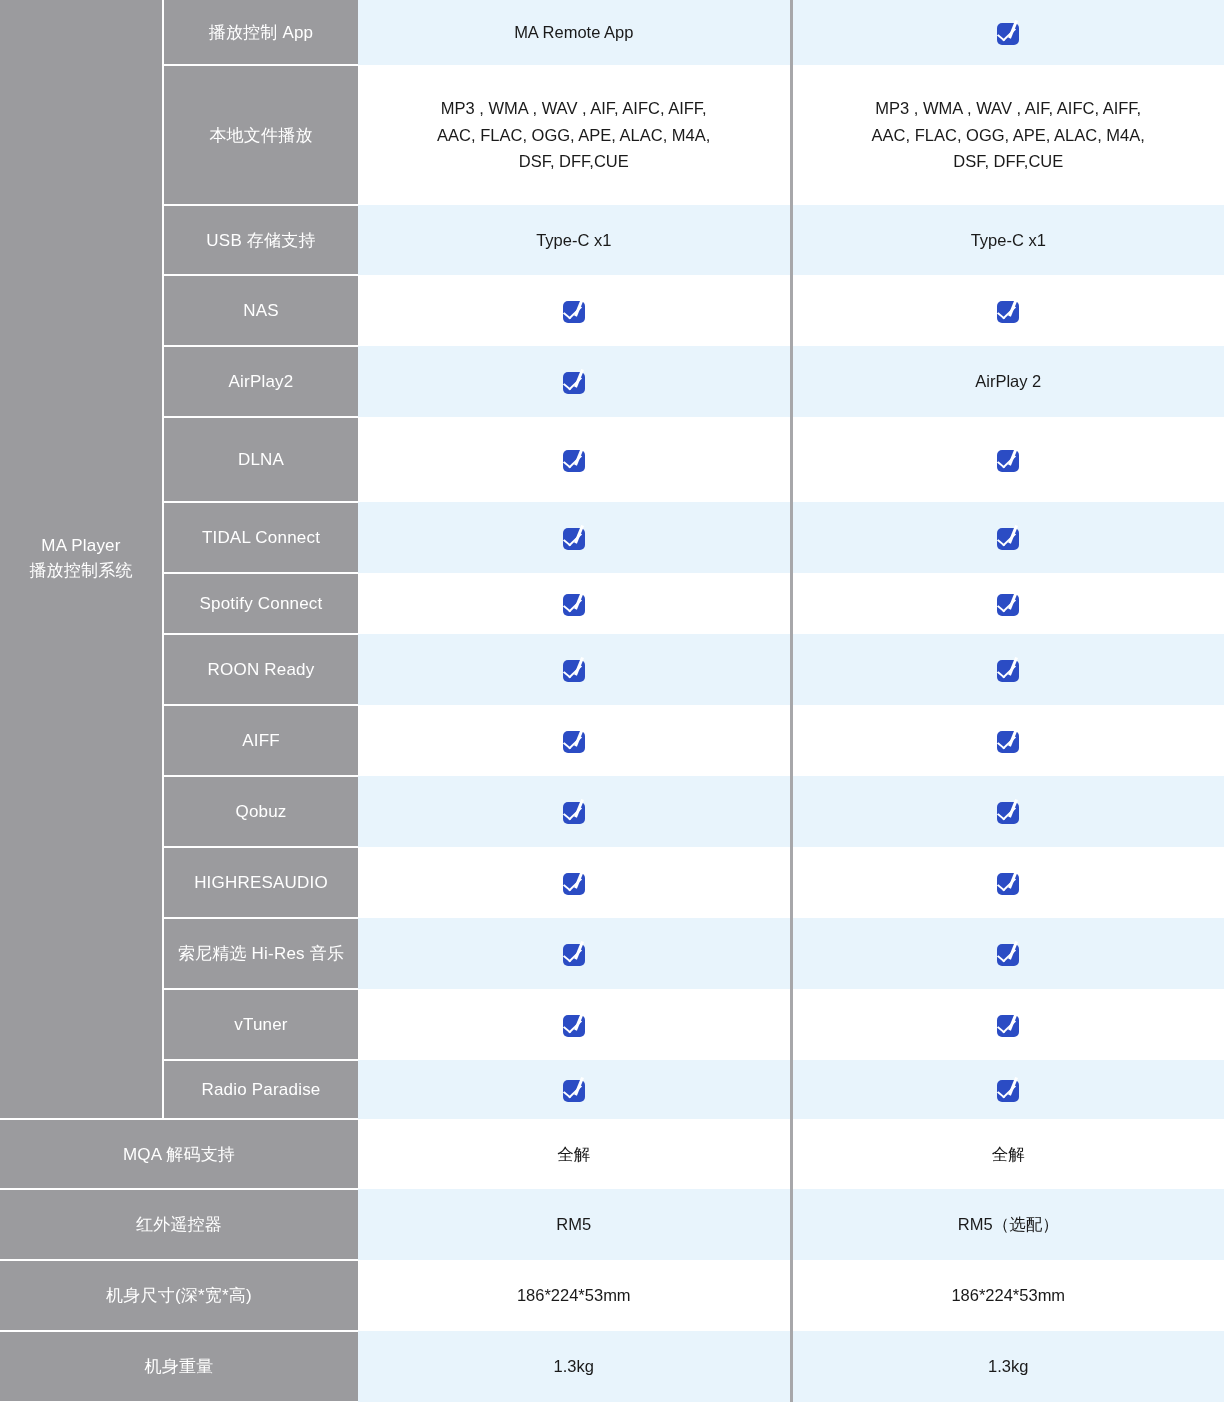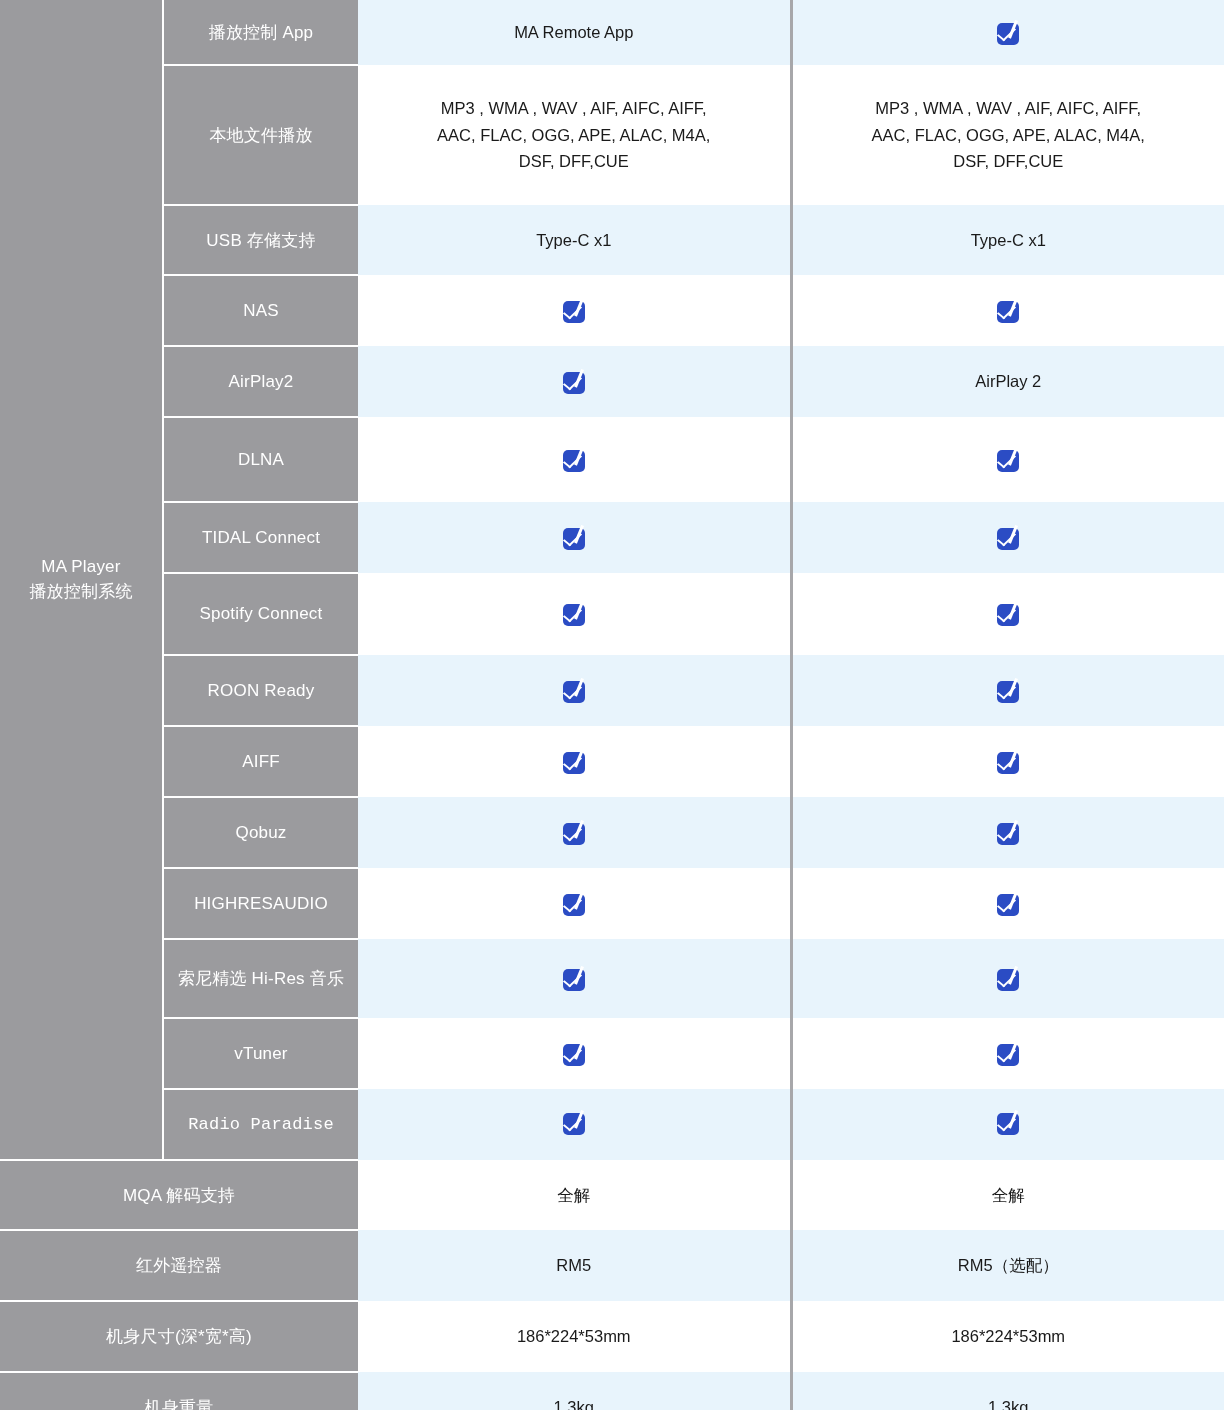--- a/index.html
+++ b/index.html
@@ -160,21 +160,21 @@
       <tr class="spec-row row-plain" style="height: 85px;">
         <td class="label-cell">DLNA</td>
         <td class="data-cell col-a"><span class="checkbox"></span></td>
         <td class="data-cell col-b"><span class="checkbox"></span></td>
       </tr>
       <tr class="spec-row row-shade" style="height: 71px;">
         <td class="label-cell">TIDAL Connect</td>
         <td class="data-cell col-a"><span class="checkbox"></span></td>
         <td class="data-cell col-b"><span class="checkbox"></span></td>
       </tr>
-      <tr class="spec-row row-plain" style="height: 82px;">
+      <tr class="spec-row row-plain" style="height: 61px;">
         <td class="label-cell">Spotify Connect</td>
         <td class="data-cell col-a"><span class="checkbox"></span></td>
         <td class="data-cell col-b"><span class="checkbox"></span></td>
       </tr>
       <tr class="spec-row row-shade" style="height: 71px;">
         <td class="label-cell">ROON Ready</td>
         <td class="data-cell col-a"><span class="checkbox"></span></td>
         <td class="data-cell col-b"><span class="checkbox"></span></td>
       </tr>
       <tr class="spec-row row-plain" style="height: 71px;">
@@ -185,31 +185,31 @@
       <tr class="spec-row row-shade" style="height: 71px;">
         <td class="label-cell">Qobuz</td>
         <td class="data-cell col-a"><span class="checkbox"></span></td>
         <td class="data-cell col-b"><span class="checkbox"></span></td>
       </tr>
       <tr class="spec-row row-plain" style="height: 71px;">
         <td class="label-cell">HIGHRESAUDIO</td>
         <td class="data-cell col-a"><span class="checkbox"></span></td>
         <td class="data-cell col-b"><span class="checkbox"></span></td>
       </tr>
-      <tr class="spec-row row-shade" style="height: 79px; padding-left: 41px;">
+      <tr class="spec-row row-shade" style="height: 71px; padding-left: 41px;">
         <td class="label-cell">索尼精选 Hi-Res 音乐</td>
         <td class="data-cell col-a"><span class="checkbox"></span></td>
         <td class="data-cell col-b"><span class="checkbox"></span></td>
       </tr>
       <tr class="spec-row row-plain" style="height: 71px;">
         <td class="label-cell">vTuner</td>
         <td class="data-cell col-a"><span class="checkbox"></span></td>
         <td class="data-cell col-b"><span class="checkbox"></span></td>
       </tr>
-      <tr class="spec-row row-shade" style="height: 71px; font-family: Liberation Mono, monospace;">
+      <tr class="spec-row row-shade" style="height: 59px;">
         <td class="label-cell">Radio Paradise</td>
         <td class="data-cell col-a"><span class="checkbox"></span></td>
         <td class="data-cell col-b"><span class="checkbox"></span></td>
       </tr>
       <tr class="spec-row row-plain" style="height: 70px;">
         <td class="label-cell-wide" colspan="2">MQA 解码支持</td>
         <td class="data-cell col-a">全解</td>
         <td class="data-cell col-b">全解</td>
       </tr>
       <tr class="spec-row row-shade" style="height: 71px;">

